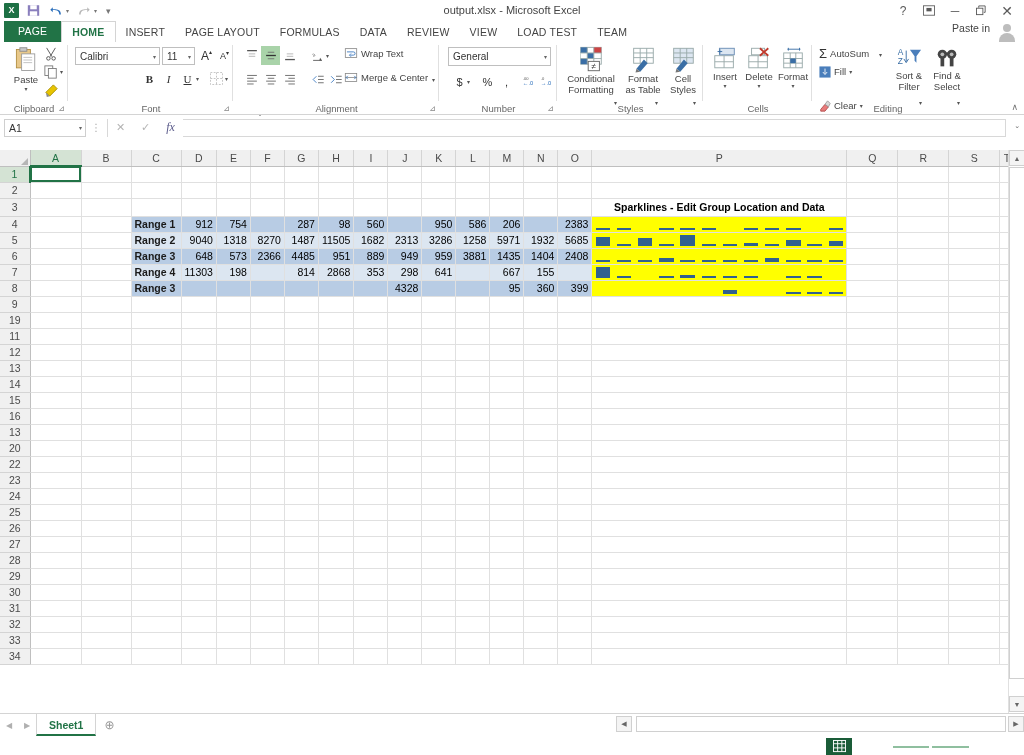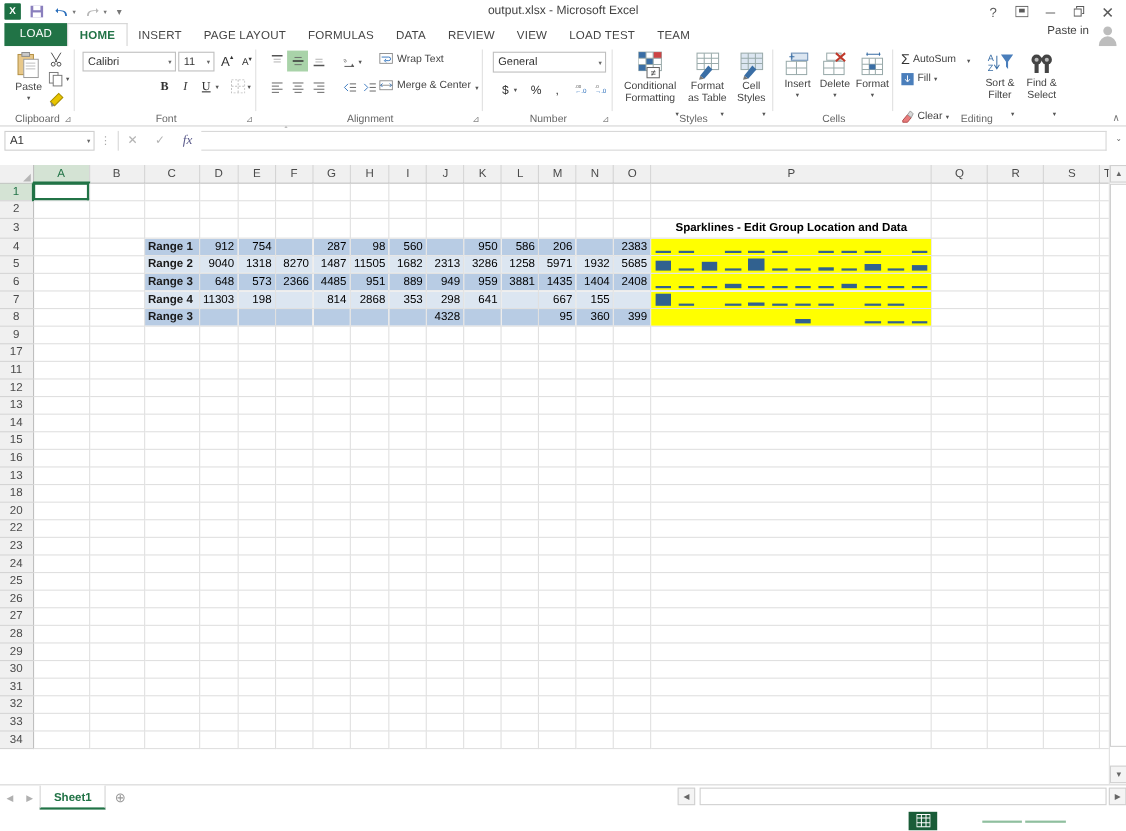--- a/index.html
+++ b/index.html
@@ -202,21 +202,21 @@
         <svg width="11" height="11" viewBox="0 0 12 12">
             <rect x="0.5" y="3.5" width="7" height="7" fill="none" stroke="#5a5a5a"></rect>
             <polyline points="3,3 3,1 10,1 10,8 8.5,8" fill="none" stroke="#5a5a5a"></polyline>
           </svg>
       </div>
       <div class="wc close">✕</div>
     </div>
   </div>
 
   <div class="tabstrip">
-    <div class="tab file">LOAD</div>
+    <div class="tab file">PAGE</div>
     <div class="tab active">HOME</div>
     <div class="tab">INSERT</div>
     <div class="tab">PAGE LAYOUT</div>
     <div class="tab">FORMULAS</div>
     <div class="tab">DATA</div>
     <div class="tab">REVIEW</div>
     <div class="tab">VIEW</div>
     <div class="tab">LOAD TEST</div>
     <div class="tab">TEAM</div>
   </div>
@@ -905,21 +905,21 @@
             <td class="cell" style="width: 34px;"></td>
             <td class="cell" style="width: 34px;"></td>
             <td class="cell" style="width: 34px;"></td>
             <td class="cell" style="width: 255px;"></td>
             <td class="cell" style="width: 51px;"></td>
             <td class="cell" style="width: 51px;"></td>
             <td class="cell" style="width: 51px;"></td>
             <td class="cell" style="width: 14px;"></td>
           </tr>
           <tr>
-            <th class="rowh">17</th>
+            <th class="rowh">19</th>
             <td class="cell" style="width: 51px;"></td>
             <td class="cell" style="width: 50px;"></td>
             <td class="cell" style="width: 50px;"></td>
             <td class="cell" style="width: 34px;"></td>
             <td class="cell" style="width: 34px;"></td>
             <td class="cell" style="width: 34px;"></td>
             <td class="cell" style="width: 34px;"></td>
             <td class="cell" style="width: 34px;"></td>
             <td class="cell" style="width: 34px;"></td>
             <td class="cell" style="width: 34px;"></td>
@@ -1067,43 +1067,20 @@
             <td class="cell" style="width: 34px;"></td>
             <td class="cell" style="width: 34px;"></td>
             <td class="cell" style="width: 255px;"></td>
             <td class="cell" style="width: 51px;"></td>
             <td class="cell" style="width: 51px;"></td>
             <td class="cell" style="width: 51px;"></td>
             <td class="cell" style="width: 14px;"></td>
           </tr>
           <tr>
             <th class="rowh">13</th>
-            <td class="cell" style="width: 51px;"></td>
-            <td class="cell" style="width: 50px;"></td>
-            <td class="cell" style="width: 50px;"></td>
-            <td class="cell" style="width: 34px;"></td>
-            <td class="cell" style="width: 34px;"></td>
-            <td class="cell" style="width: 34px;"></td>
-            <td class="cell" style="width: 34px;"></td>
-            <td class="cell" style="width: 34px;"></td>
-            <td class="cell" style="width: 34px;"></td>
-            <td class="cell" style="width: 34px;"></td>
-            <td class="cell" style="width: 34px;"></td>
-            <td class="cell" style="width: 34px;"></td>
-            <td class="cell" style="width: 34px;"></td>
-            <td class="cell" style="width: 34px;"></td>
-            <td class="cell" style="width: 34px;"></td>
-            <td class="cell" style="width: 255px;"></td>
-            <td class="cell" style="width: 51px;"></td>
-            <td class="cell" style="width: 51px;"></td>
-            <td class="cell" style="width: 51px;"></td>
-            <td class="cell" style="width: 14px;"></td>
-          </tr>
-          <tr>
-            <th class="rowh">18</th>
             <td class="cell" style="width: 51px;"></td>
             <td class="cell" style="width: 50px;"></td>
             <td class="cell" style="width: 50px;"></td>
             <td class="cell" style="width: 34px;"></td>
             <td class="cell" style="width: 34px;"></td>
             <td class="cell" style="width: 34px;"></td>
             <td class="cell" style="width: 34px;"></td>
             <td class="cell" style="width: 34px;"></td>
             <td class="cell" style="width: 34px;"></td>
             <td class="cell" style="width: 34px;"></td>

